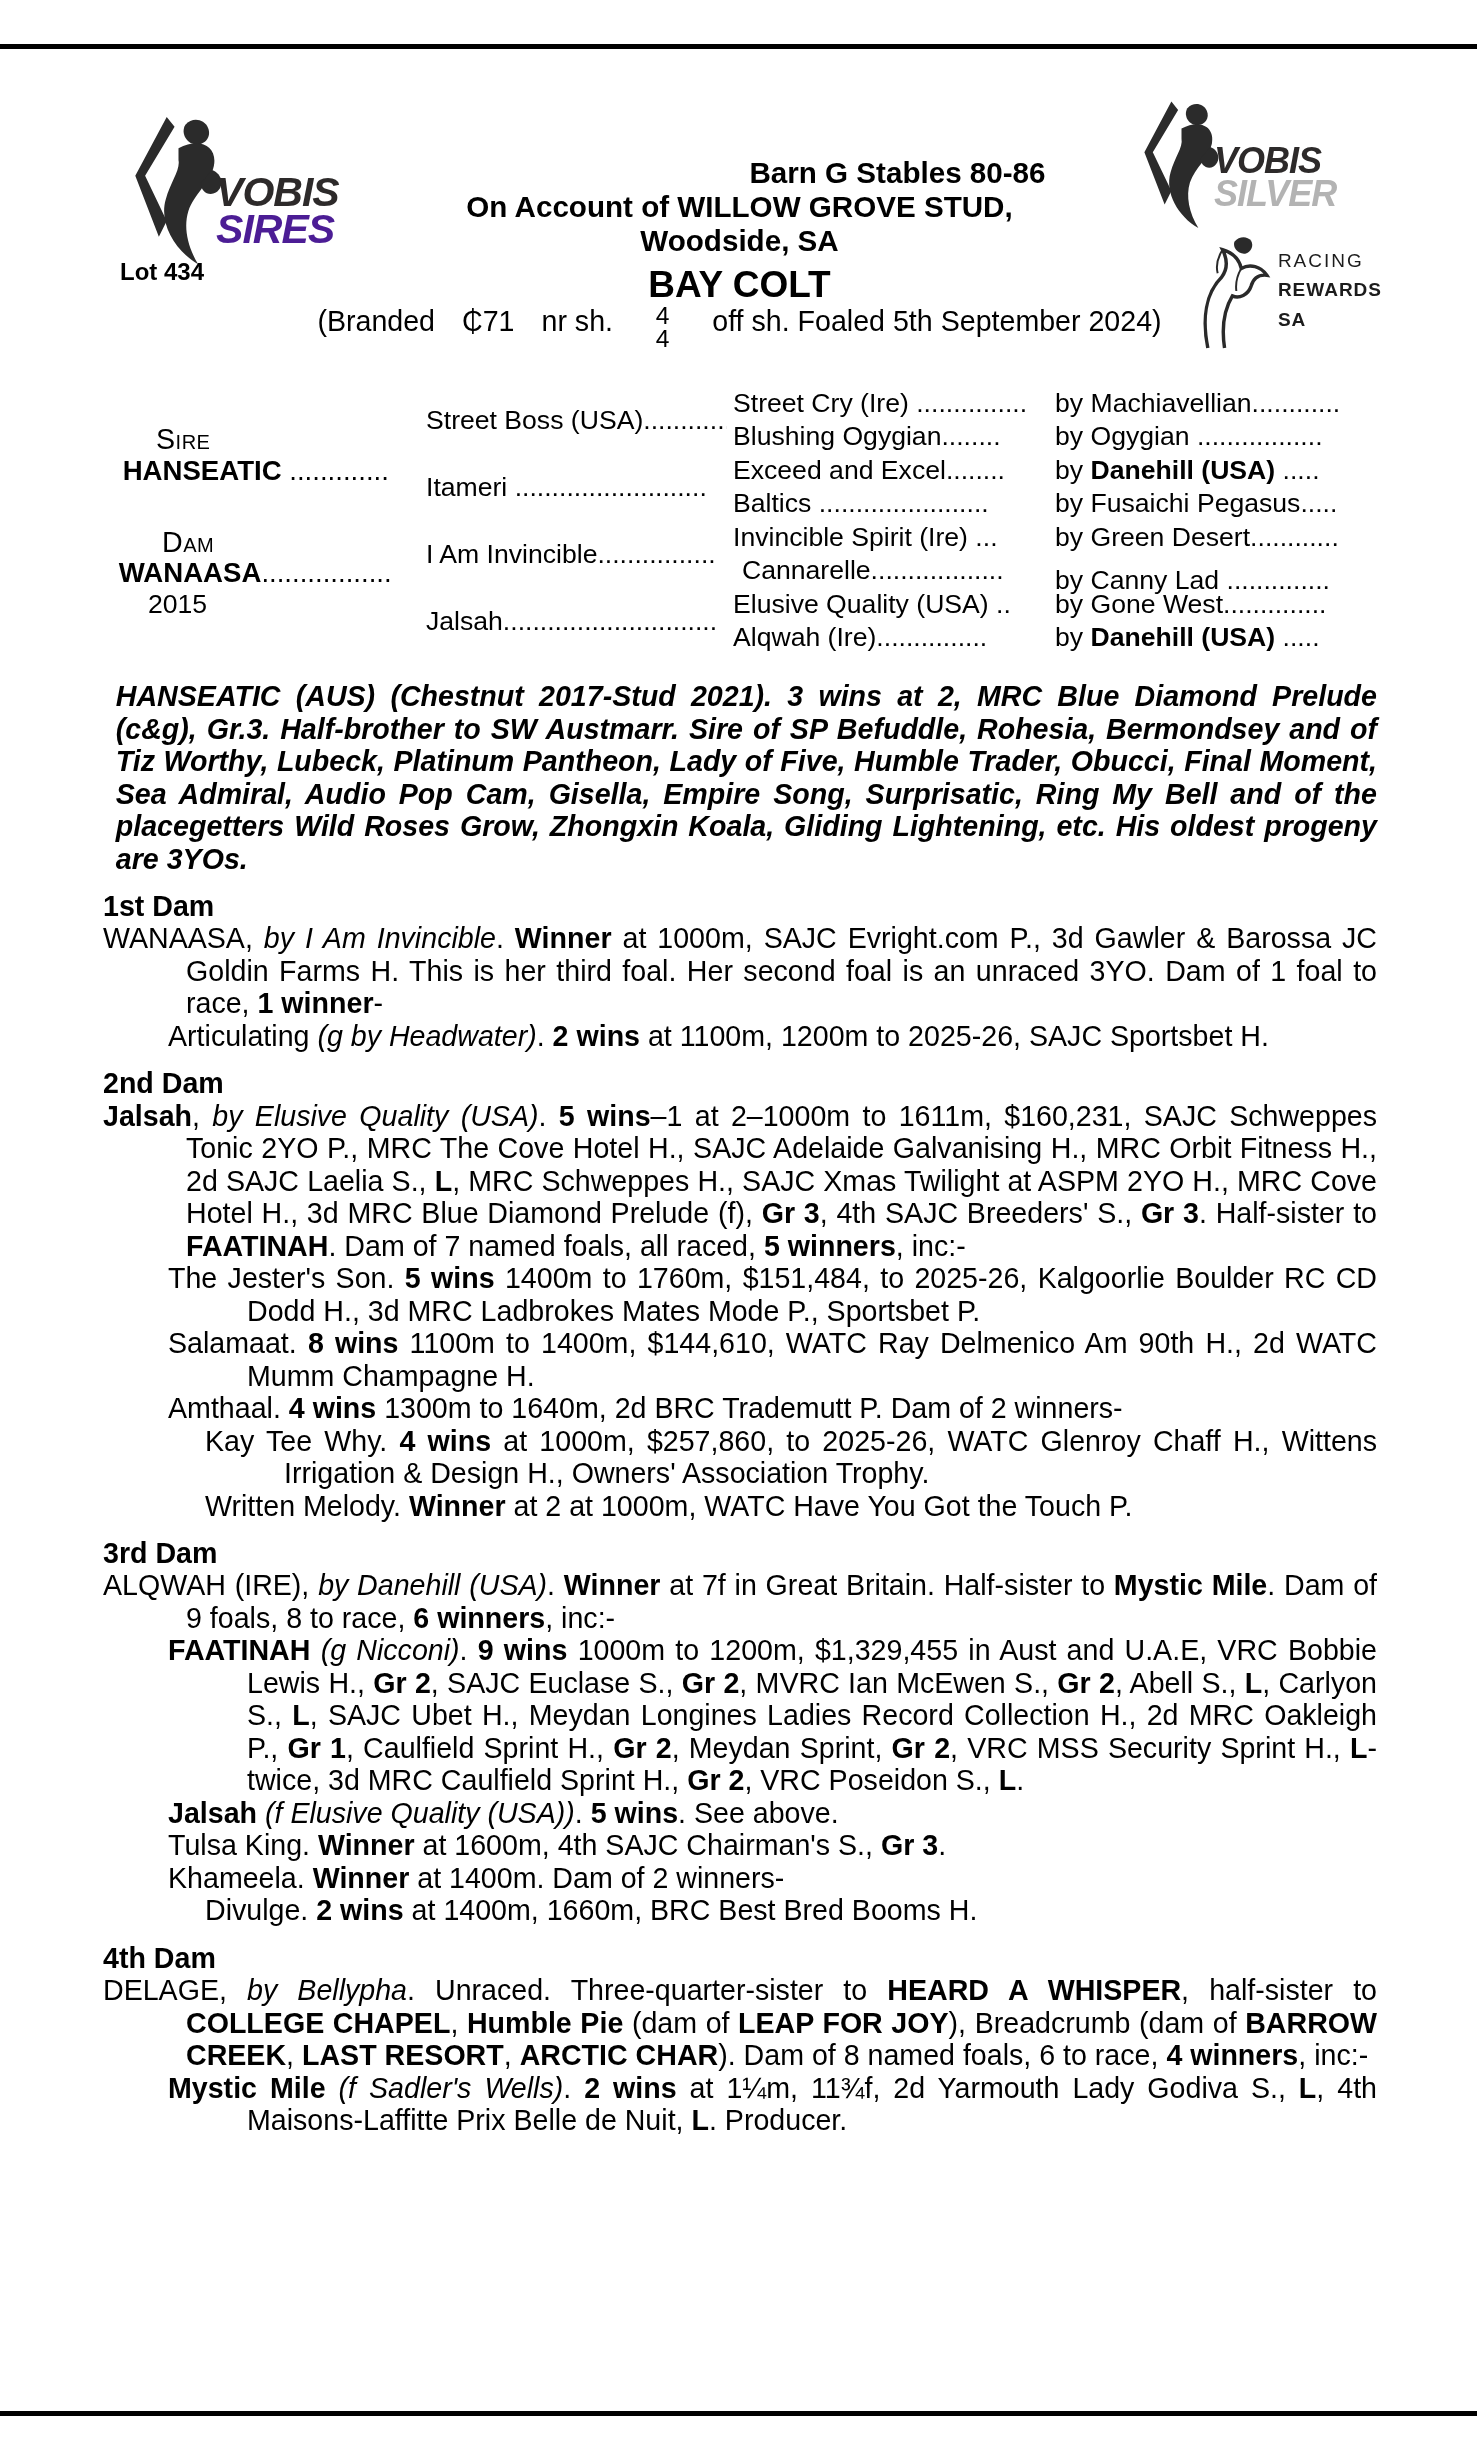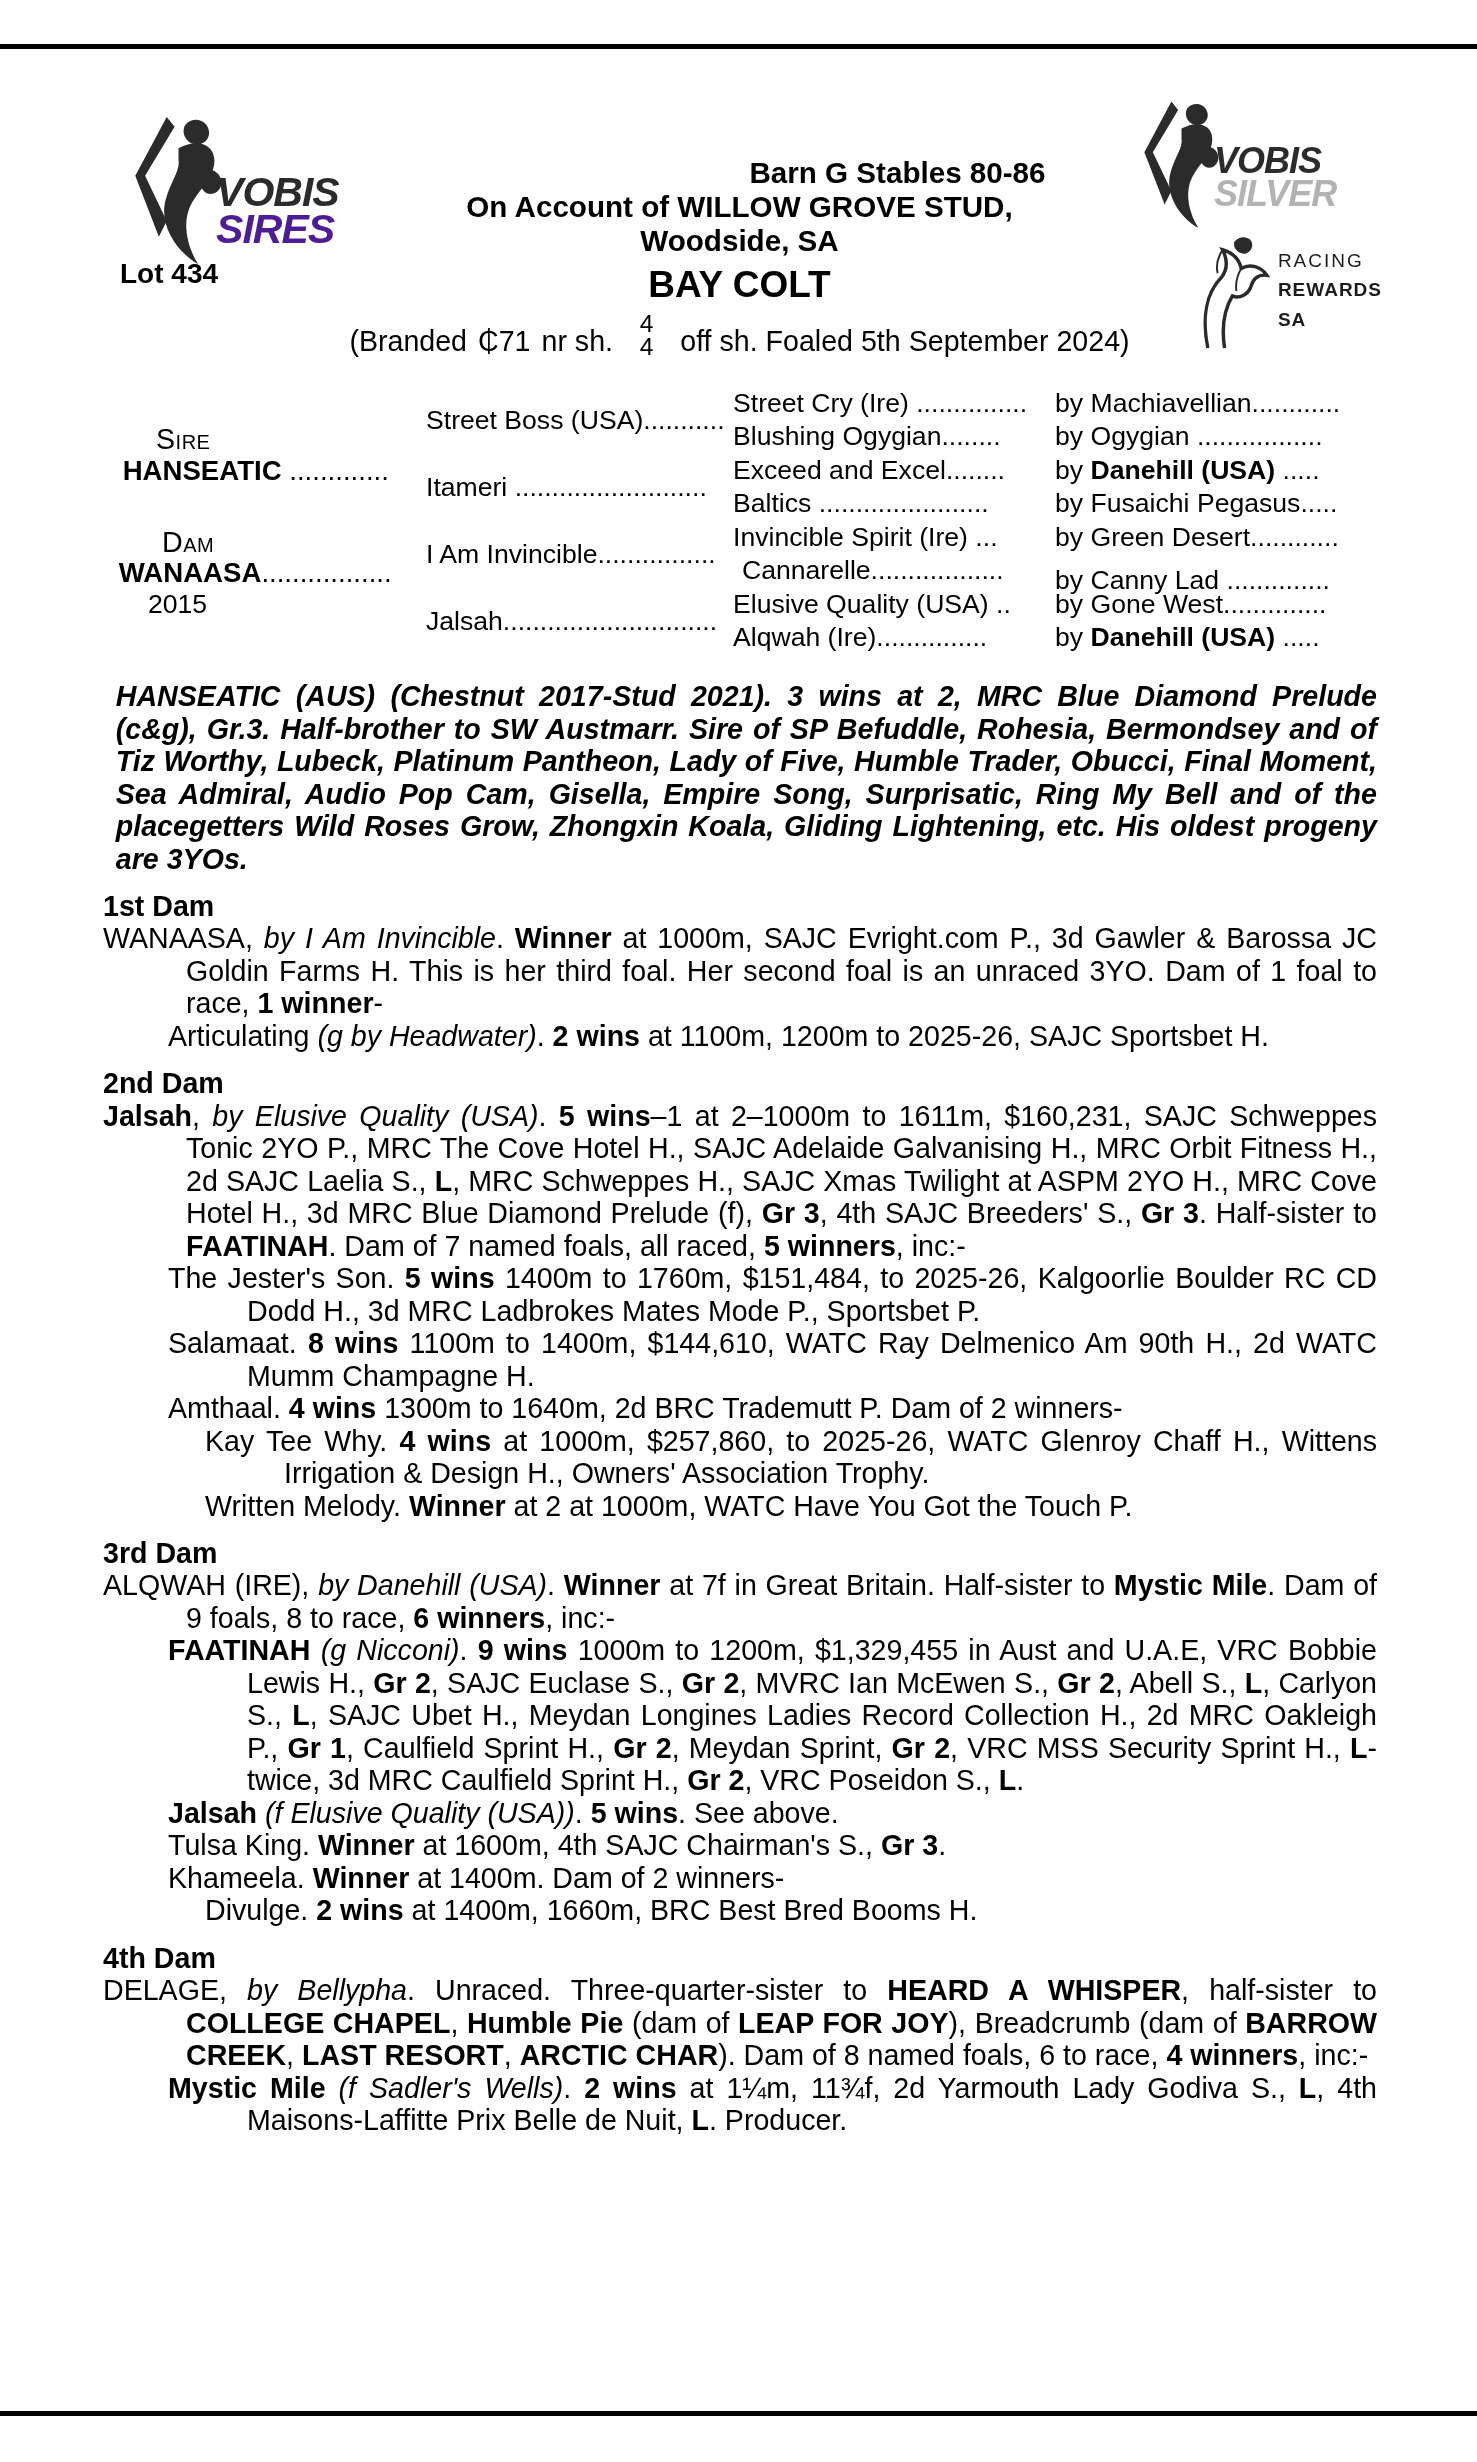--- a/index.html
+++ b/index.html
@@ -3,26 +3,26 @@
 <meta charset="utf-8">
 <style>
   html,body{margin:0;padding:0;background:#888;}
   .page{position:relative;width:1478px;height:2463px;background:#fff;margin:0 auto;
         font-family:"Liberation Sans",sans-serif;color:#000;overflow:hidden;}
   .rule{position:absolute;left:0;width:1478px;height:4.9px;background:#000;}
   .rule-top{top:44px;}
   .rule-bottom{top:2411px;}
 
   
-  .lot{position:absolute;left:120px;top:258px;font-size:28px;font-weight:bold;}
+  .lot{position:absolute;left:120px;top:258px;font-size:24px;font-weight:bold;}
   .centerblock{position:absolute;left:296px;top:156px;width:887px;text-align:center;}
   .centerblock .l1{font-size:29.6px;font-weight:bold;line-height:34px;transform:translateX(158px);}
   .centerblock .l2,.centerblock .l3{font-size:29.6px;font-weight:bold;line-height:34px;}
   .centerblock .title{font-size:37px;font-weight:bold;line-height:41px;margin-top:5.9px;}
-  .branded{margin-top:8px;font-size:28.6px;display:flex;justify-content:center;align-items:flex-end;gap:11px;}
+  .branded{margin-top:0;font-size:28.6px;display:flex;justify-content:center;align-items:flex-start;gap:27px;}
   .fraction{display:inline-block;font-size:24.6px;line-height:22.7px;text-align:center;margin:0 15.8px;}
 
   
   .logo{position:absolute;display:flex;align-items:flex-start;}
   .logo-sires{left:131px;top:113px;}
   .logo-sires .logotext{margin:61px 0 0 -9.9px;font-style:italic;font-weight:bold;font-size:41px;line-height:37px;letter-spacing:-1px;}
   .logo-silver{left:1141px;top:97px;}
   .logo-silver .logotext{margin:47px 0 0 -7.9px;font-style:italic;font-weight:bold;font-size:36px;line-height:33px;letter-spacing:-1px;}
   .logo-rewards{left:1180px;top:232px;}
   .logo-rewards .logotext{margin:13.8px 0 0 3.9px;font-size:19px;line-height:29.6px;color:#1c1c1c;}

